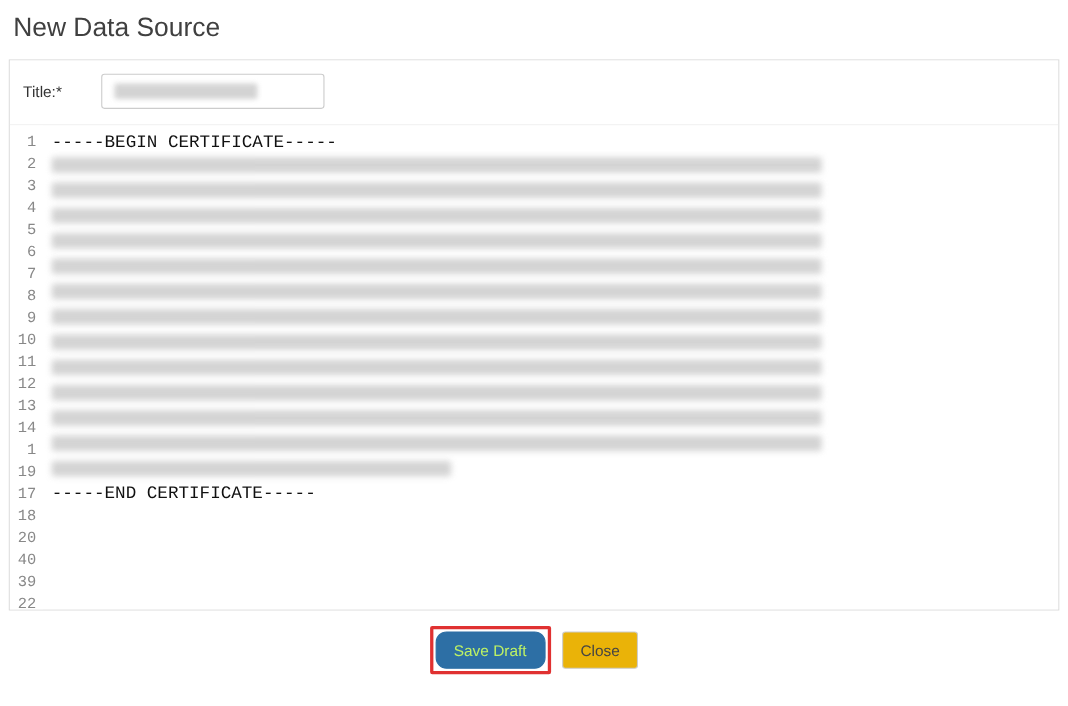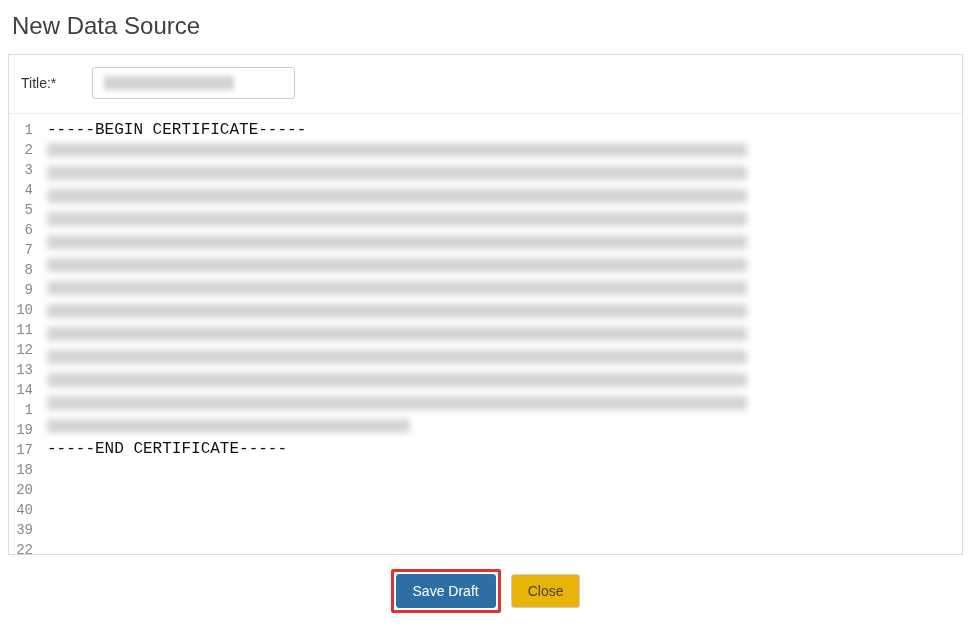--- a/index.html
+++ b/index.html
@@ -115,22 +115,23 @@
     justify-content: center;
     height: 34px;
     padding: 0 16px;
     font-size: 14px;
     border-radius: 3px;
     cursor: pointer;
     border: 1px solid transparent;
   }
   .btn-primary {
     background: #2d6fa5;
-    color: #ffffff;
+    color: #bef264;
     border-color: #2d6fa5;
+    border-radius: 10px;
   }
   .btn-default {
     background: #eab308;
     color: #444;
     border-color: #ccc;
   }
 </style>
 </head>
 <body>
 

